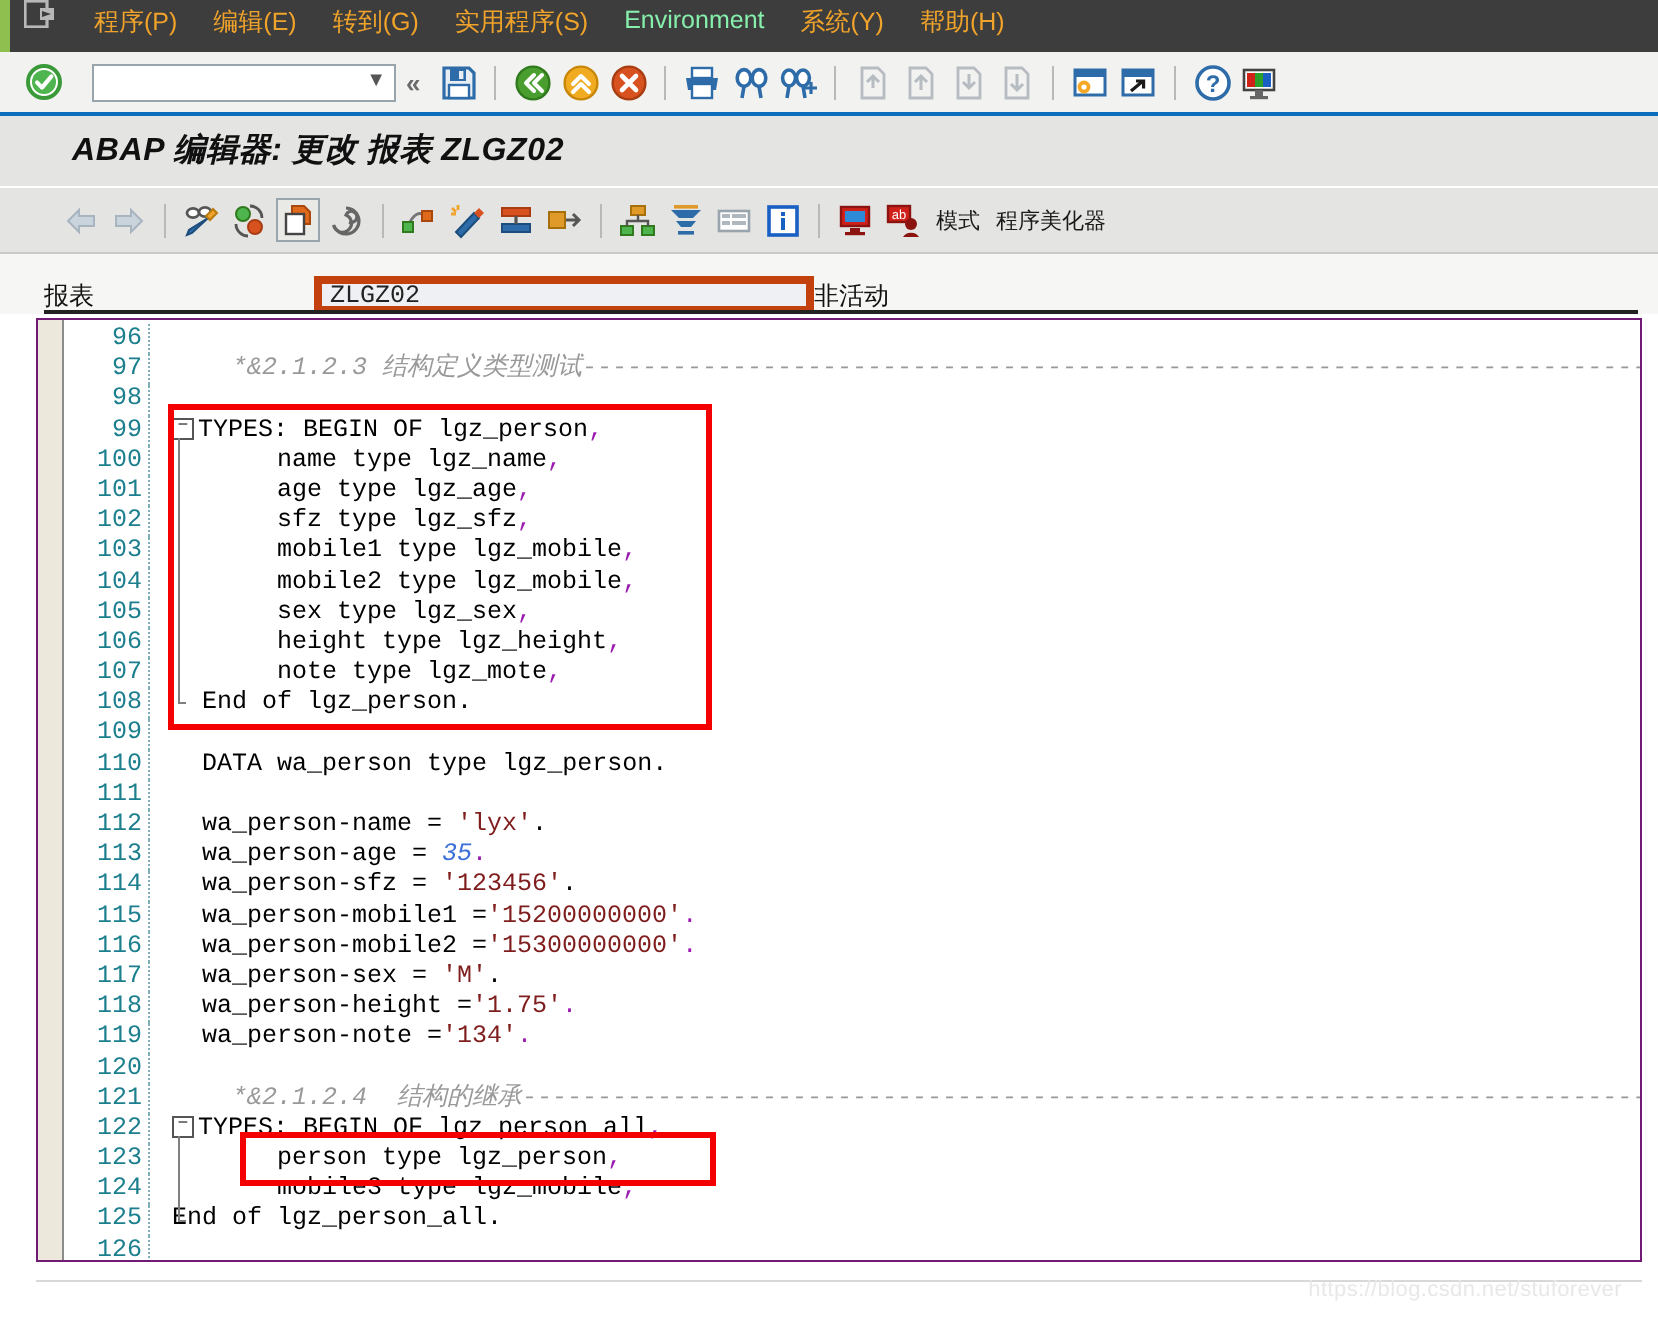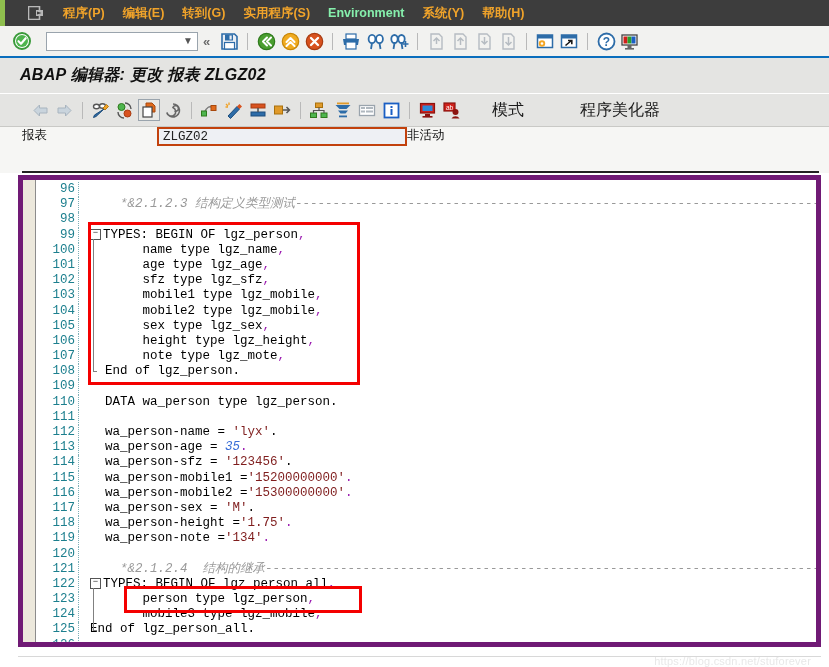--- a/index.html
+++ b/index.html
@@ -14,24 +14,22 @@
     font-family: "Liberation Sans", sans-serif;
     -webkit-font-smoothing: none;
   }
 
   
   .menubar {
     position: relative;
     height: 26px;
     background: #3d3d3d;
     display: flex;
-    align-items: center;
-    padding-left: 24px;
-    box-sizing: border-box;
-    font-weight: bold;
+    padding-left: 8px;
+    box-sizing: border-box;
   }
   .menubar::before {
     content: "";
     position: absolute;
     left: 0; top: 0; bottom: 0;
     width: 5px;
     background: #8fbf4e;
   }
   .sys-menu-icon {
     width: 16px;
@@ -86,21 +84,21 @@
   .dbl-chev { color: #6b6b6b; font-size: 13px; margin: 0 7px 0 5px; font-weight: bold; }
   .ticon { width: 22px; height: 22px; flex: 0 0 auto; margin: 0 1px; display: flex; align-items: center; justify-content: center; }
   .ticon svg { display:block; }
 
   
   .titlebar {
     height: 36px;
     background: #e4e4e2;
     display: flex;
     align-items: center;
-    padding-left: 20px;
+    padding-left: 36px;
     box-sizing: border-box;
     border-bottom: 1px solid #ffffff;
   }
   .titlebar .ttxt {
     font-weight: bold;
     font-style: italic;
     font-size: 16px;
     color: #101010;
     letter-spacing: 0.3px;
   }
@@ -109,54 +107,54 @@
   .toolbar2 {
     height: 33px;
     background: #e4e4e2;
     display: flex;
     align-items: center;
     padding-left: 28px;
     box-sizing: border-box;
     border-bottom: 1px solid #c9c9c6;
   }
   .tb2-label {
-    font-size: 16px;
+    font-size: 11px;
     color: #1a1a1a;
-    margin: 0 28px;
+    margin: 0 4px;
     white-space: nowrap;
     cursor: default;
   }
 
   
   .reportrow {
-    height: 46px;
+    height: 30px;
     background: #f6f6f4;
     display: flex;
-    align-items: flex-start;
+    align-items: flex-end;
     padding-left: 22px;
     box-sizing: border-box;
     position: relative;
   }
   .reportrow::after {
     content: "";
     position: absolute;
     left: 22px; right: 10px; bottom: 0;
     height: 2px;
     background: #222;
   }
   .rep-label {
     font-size: 12.5px;
     color: #111;
     width: 135px;
   }
   .rep-input {
     width: 250px;
     height: 19px;
     background: #eef0f4;
-    border: 2px solid #c2410c;
+    border: 4px solid #c2410c;
     font-family: "Liberation Mono", monospace;
     font-size: 12.5px;
     color: #222;
     padding: 0 4px;
     box-sizing: border-box;
     line-height: 17px;
   }
   .rep-status {
     font-size: 12.5px;
     color: #111;
@@ -165,21 +163,21 @@
   
   .editor-wrap {
     position: relative;
     height: 496px;
     background: #ffffff;
     box-sizing: border-box;
   }
   .editor-inner {
     position: absolute;
     left: 18px; right: 8px; top: 2px; bottom: 22px;
-    border: 5px solid #701a75;
+    border: 1px solid #701a75;
     background: #ffffff;
     box-sizing: border-box;
     overflow: hidden;
     display: flex;
   }
   .left-strip {
     width: 12px;
     background: #ece8dc;
     flex: 0 0 auto;
     border-right: 1px solid #8c8c8c;

